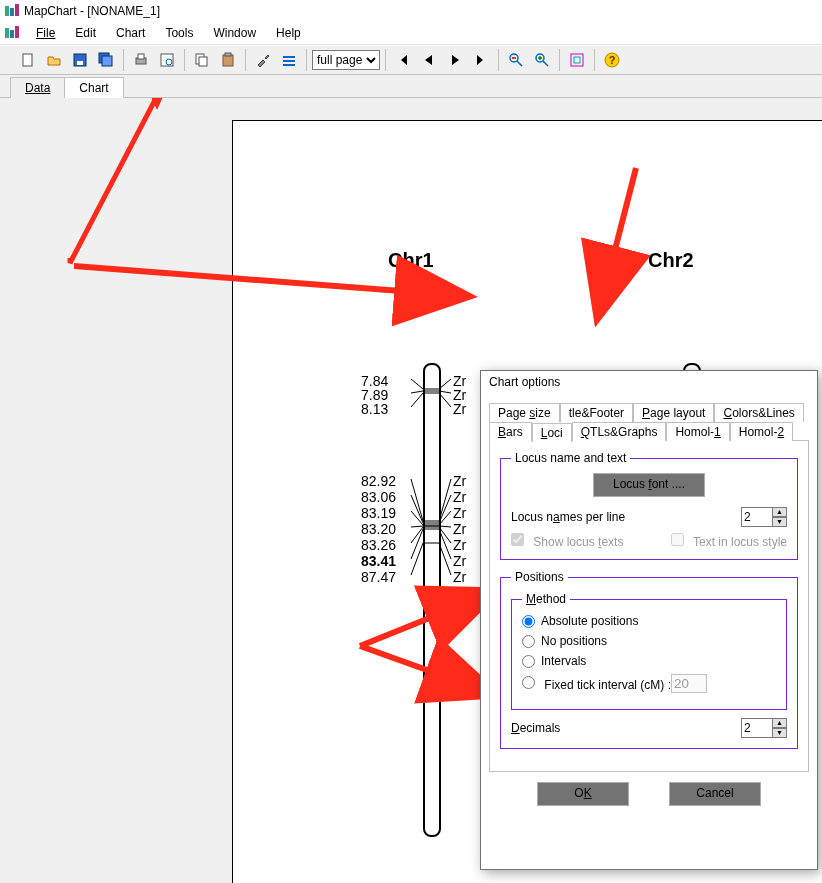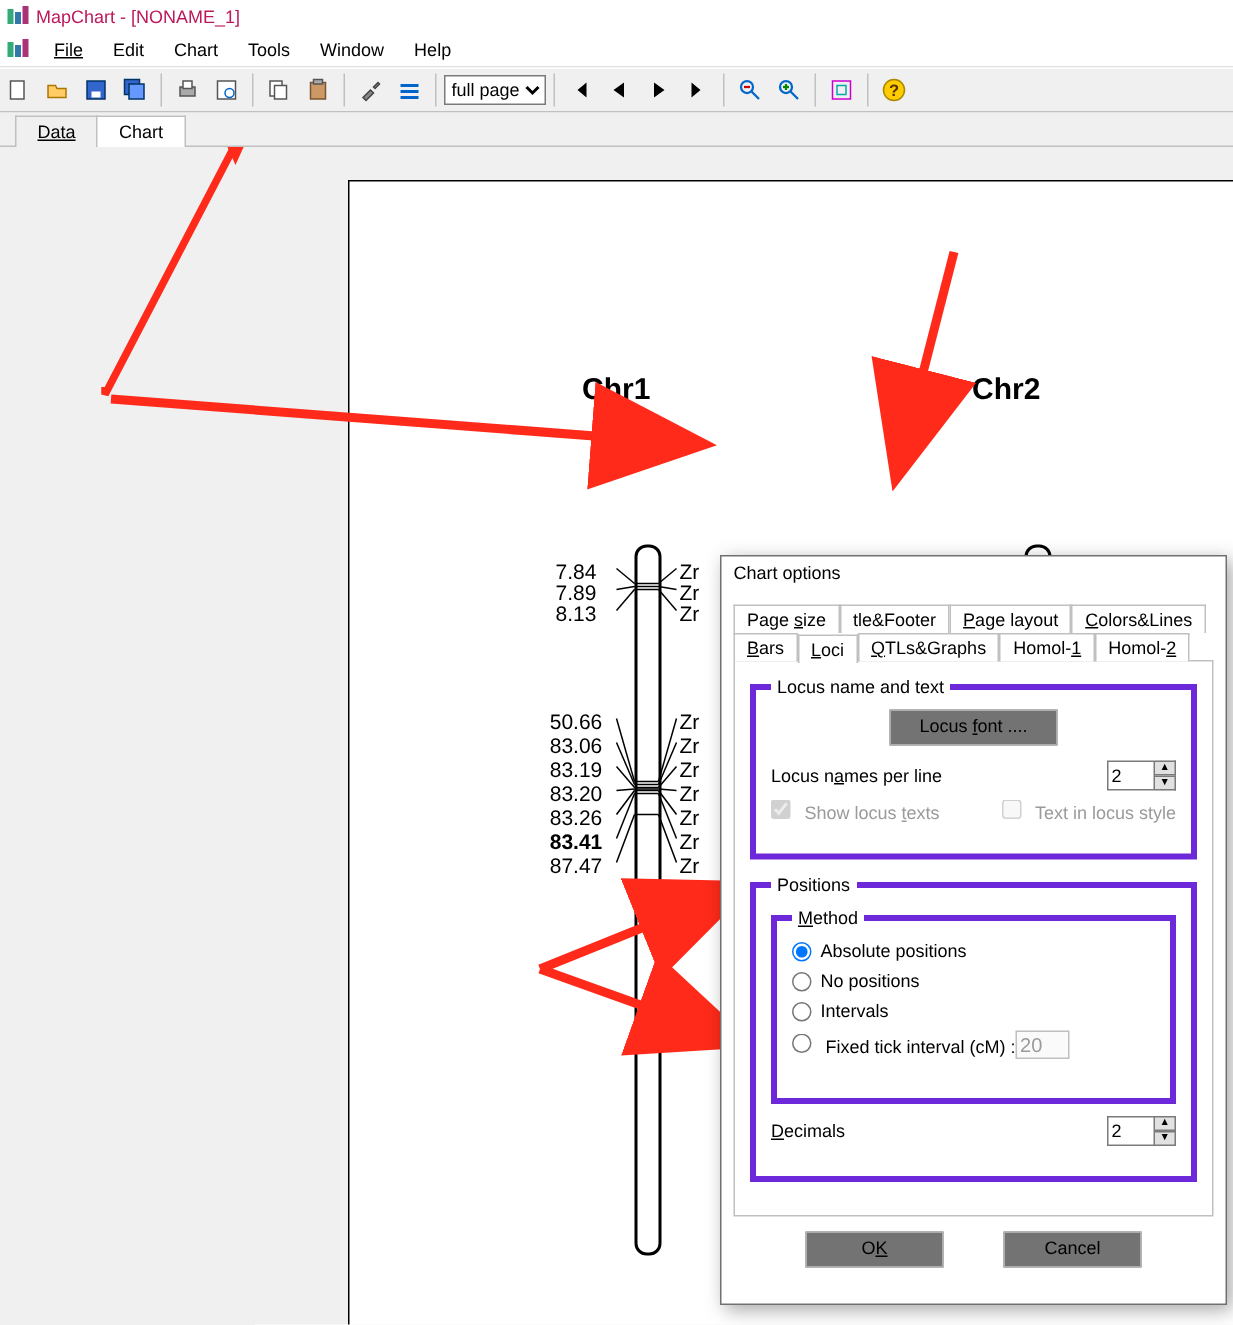--- a/index.html
+++ b/index.html
@@ -1,43 +1,43 @@
 <!DOCTYPE html>
 <html><head>
 <meta charset="utf-8">
 <style>
   html,body{margin:0;padding:0;font-family:"Segoe UI",Tahoma,sans-serif;font-size:12px;color:#000;background:#fff;width:822px;height:883px;overflow:hidden;}
-  .titlebar{height:22px;background:#fff;display:flex;align-items:center;padding-left:4px;color:#be185d;font-size:12px;}
+  .titlebar{height:22px;background:#fff;display:flex;align-items:center;padding-left:4px;color:#000000;font-size:12px;}
   .titlebar .app-icon{width:16px;height:16px;margin-right:4px;}
   .menubar{height:22px;background:#fff;display:flex;align-items:center;padding-left:4px;border-bottom:1px solid #e0e0e0;}
   .menubar .app-icon{width:16px;height:16px;margin-right:6px;}
   .menubar .menu-item{padding:2px 10px;cursor:default;}
-  .toolbar{height:28px;background:#f0f0f0;border-top:1px solid #fff;border-bottom:1px solid #c0c0c0;display:flex;align-items:center;padding:0 0;gap:2px;}
+  .toolbar{height:28px;background:#f0f0f0;border-top:1px solid #fff;border-bottom:1px solid #c0c0c0;display:flex;align-items:center;padding:0 16px;gap:2px;}
   .tb-btn{width:22px;height:22px;display:flex;align-items:center;justify-content:center;border:1px solid transparent;}
   .tb-sep{width:1px;height:22px;background:#c0c0c0;margin:0 3px;}
   .zoom-select{height:20px;font-size:12px;border:1px solid #7a7a7a;background:#fff;}
   .tabs{height:22px;display:flex;align-items:flex-end;padding-left:10px;background:#f0f0f0;border-bottom:1px solid #c0c0c0;}
   .tab{padding:3px 14px;border:1px solid #c0c0c0;border-bottom:none;margin-right:-1px;background:#f0f0f0;position:relative;top:1px;cursor:default;}
   .tab.active{background:#fff;z-index:2;}
   .canvas-area{position:relative;background:#f0f0f0;height:809px;}
   .page{position:absolute;left:232px;top:22px;width:590px;height:787px;background:#fff;border:1px solid #000;}
   .chr-title{position:absolute;font-weight:bold;font-size:20px;}
   .chr-bar{position:absolute;width:14px;background:#fff;border:2px solid #000;border-radius:8px;}
-  .locus-pos{position:absolute;font-size:14px;text-align:center;width:46px;}
+  .locus-pos{position:absolute;font-size:14px;text-align:left;width:46px;}
   .locus-name{position:absolute;font-size:14px;}
   
   .dialog{position:absolute;left:480px;top:272px;width:336px;height:498px;background:#fff;border:1px solid #707070;box-shadow:3px 3px 12px rgba(0,0,0,0.35);}
   .dlg-title{height:22px;padding:4px 8px 2px 8px;font-size:12px;}
   .dlg-body{padding:4px 8px 8px 8px;}
   .dlg-tabs{display:flex;flex-wrap:wrap;}
   .dlg-tab{padding:2px 8px;border:1px solid #c0c0c0;border-bottom:none;background:#fff;font-size:12px;cursor:default;}
   .dlg-tab u{text-decoration:underline;}
   .dlg-tab.active{background:#fff;position:relative;top:1px;z-index:3;}
   .dlg-tabpane{border:1px solid #c0c0c0;padding:10px 10px 12px 10px;margin-top:-1px;}
-  fieldset{border:4px solid #6d28d9;margin:0 0 10px 0;padding:8px 10px 20px 10px;font-size:12px;}
+  fieldset{border:1px solid #6d28d9;margin:0 0 10px 0;padding:8px 10px 10px 10px;font-size:12px;}
   legend{padding:0 4px;font-size:12px;}
   .btn{display:inline-block;min-width:70px;height:22px;border:1px solid #adadad;background:#737373;text-align:center;line-height:20px;font-size:12px;cursor:default;}
   .radio-row label{display:inline-flex;align-items:center;margin-right:30px;font-size:12px;}
   .radio-col label{display:flex;align-items:center;margin-bottom:6px;font-size:12px;}
   input[type=radio],input[type=checkbox]{margin:0 6px 0 0;}
   .num-field{display:inline-flex;align-items:stretch;height:20px;}
   .num-field input{width:26px;border:1px solid #7a7a7a;font-size:12px;padding:0 2px;}
   .num-field .spin{width:14px;display:flex;flex-direction:column;}
   .num-field .spin div{flex:1;border:1px solid #7a7a7a;border-left:none;background:#e1e1e1;font-size:7px;line-height:8px;text-align:center;}
   .row{display:flex;align-items:center;justify-content:space-between;margin-top:6px;}
@@ -240,21 +240,21 @@
       <line x1="48" y1="104" x2="60" y2="72" stroke="#000"></line>
         <line x1="76" y1="72" x2="88" y2="104" stroke="#000"></line>
       <line x1="60" y1="50" x2="76" y2="50" stroke="#000"></line>
         <line x1="60" y1="52" x2="76" y2="52" stroke="#000"></line>
       <line x1="60" y1="54" x2="76" y2="54" stroke="#000"></line>
         <line x1="60" y1="55" x2="76" y2="55" stroke="#000"></line>
       <line x1="60" y1="56" x2="76" y2="56" stroke="#000"></line>
         <line x1="60" y1="58" x2="76" y2="58" stroke="#000"></line>
       <line x1="60" y1="72" x2="76" y2="72" stroke="#000"></line>
     </svg>
-    <div class="locus-pos" style="left:128px;top:352px;">50.66</div>
+    <div class="locus-pos" style="left:128px;top:352px;">82.92</div>
     <div class="locus-pos" style="left:128px;top:368px;">83.06</div>
     <div class="locus-pos" style="left:128px;top:384px;">83.19</div>
     <div class="locus-pos" style="left:128px;top:400px;">83.20</div>
     <div class="locus-pos" style="left:128px;top:416px;">83.26</div>
     <div class="locus-pos" style="left:128px;top:432px;font-weight:bold;">83.41</div>
     <div class="locus-pos" style="left:128px;top:448px;">87.47</div>
     <div class="locus-name" style="left:220px;top:352px;">Zr</div>
     <div class="locus-name" style="left:220px;top:368px;">Zr</div>
     <div class="locus-name" style="left:220px;top:384px;">Zr</div>
     <div class="locus-name" style="left:220px;top:400px;">Zr</div>

